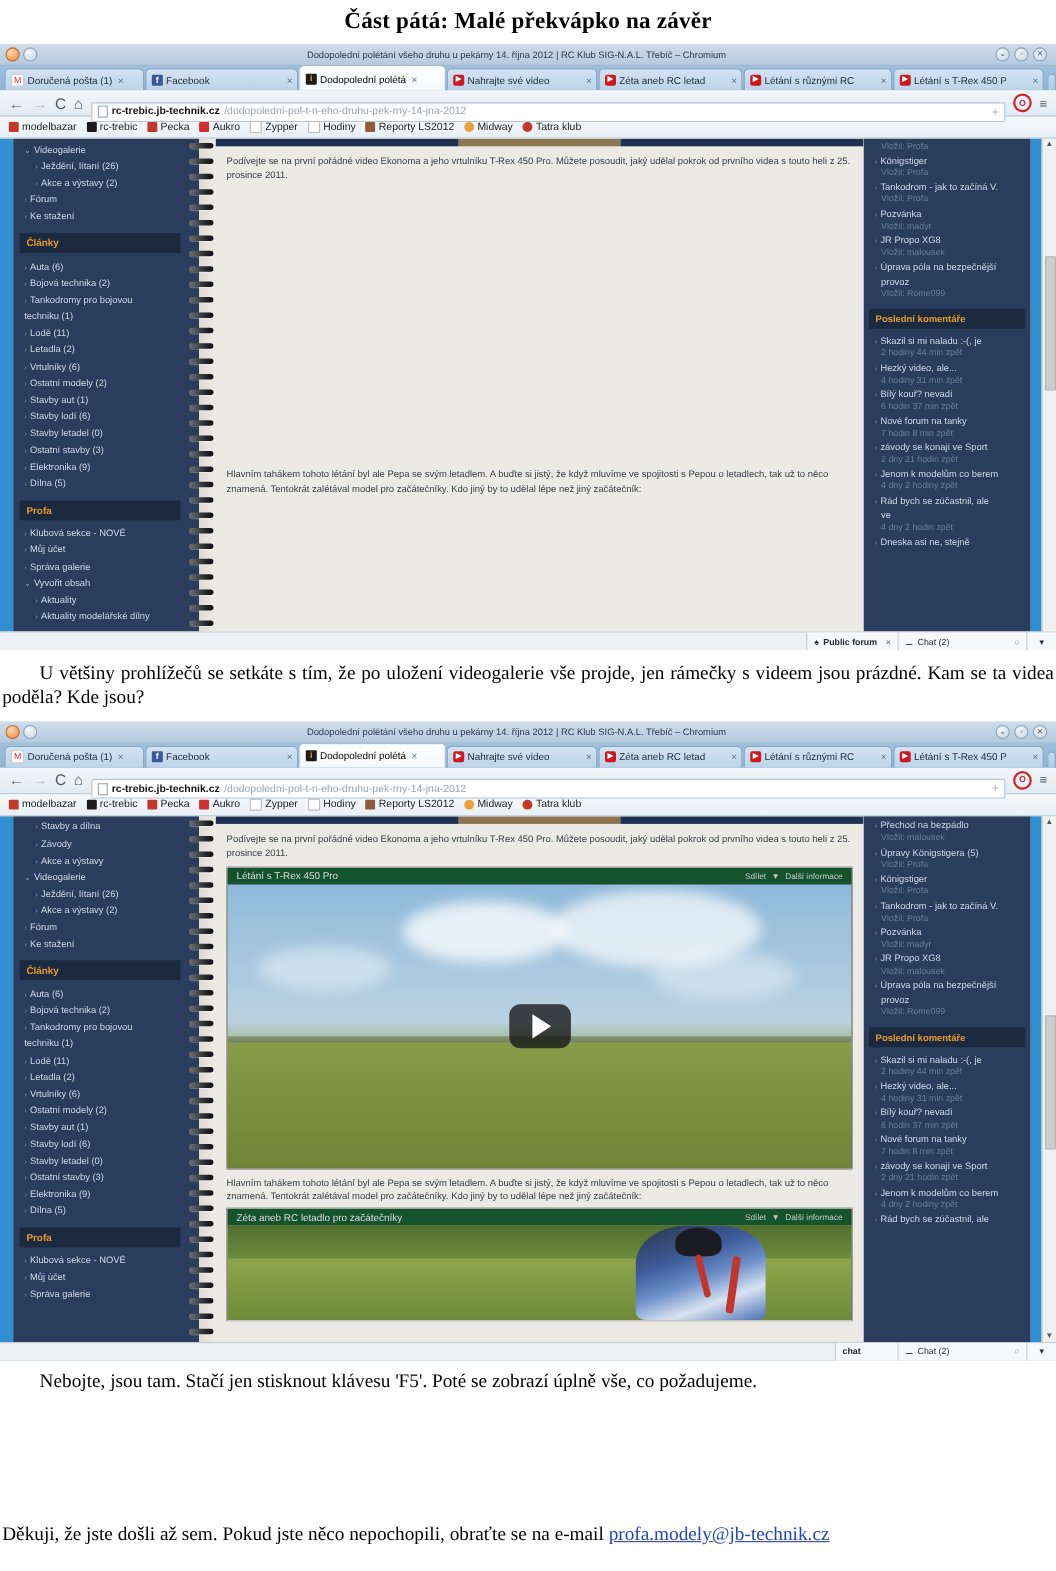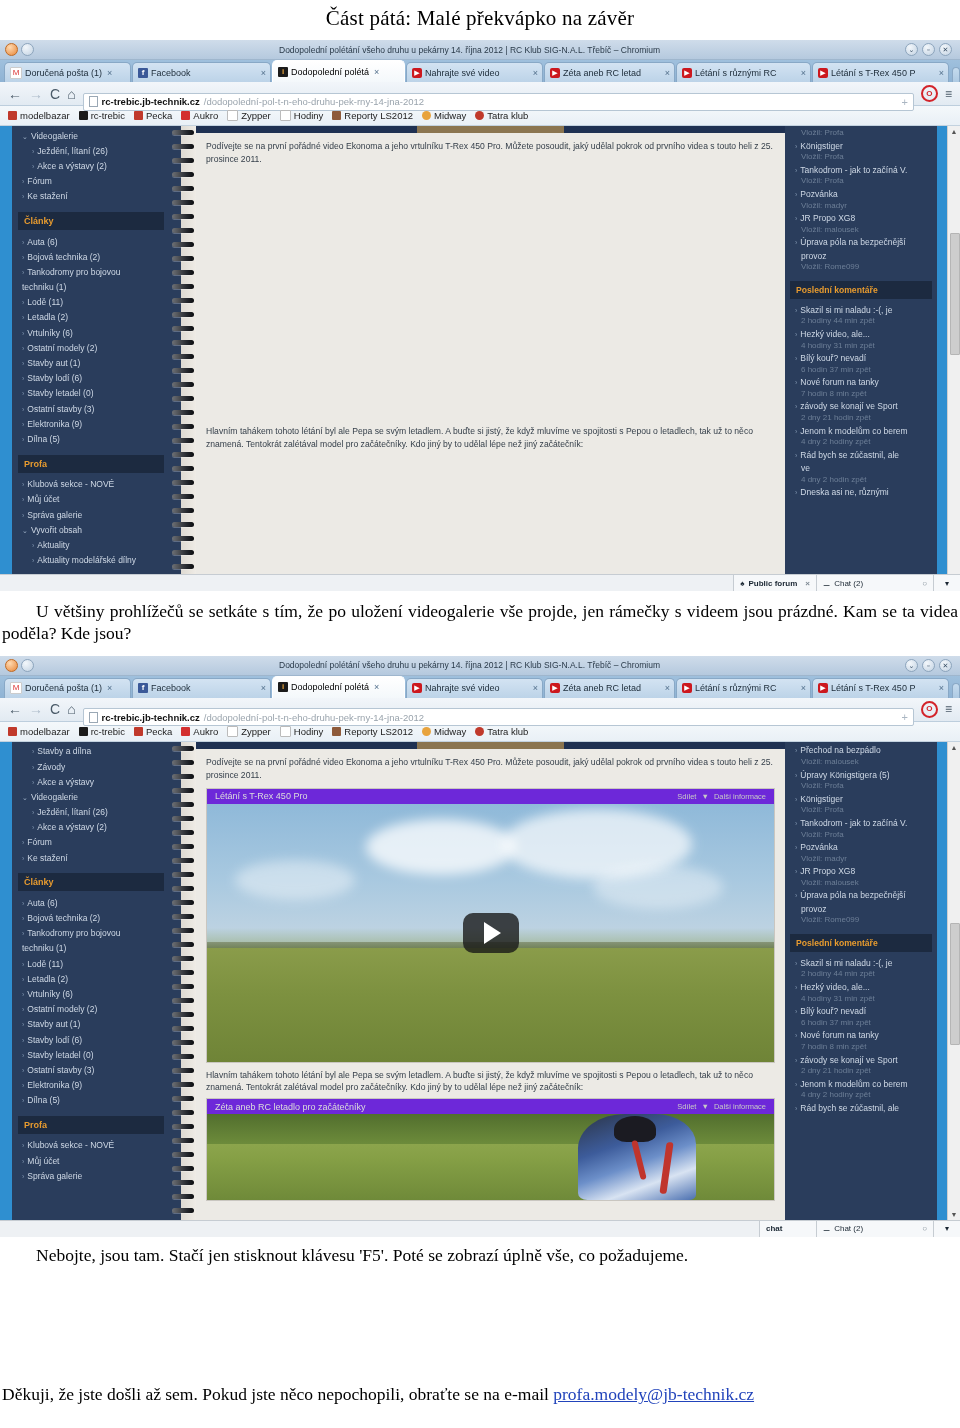--- a/index.html
+++ b/index.html
@@ -4,21 +4,21 @@
 <style>
   html,body{margin:0;padding:0;}
   body{
     width:960px;height:1428px;background:#ffffff;
     font-family:"Liberation Serif", serif;
     -webkit-font-smoothing:antialiased;
     overflow:hidden;position:relative;
   }
   
   .doc-title{
-    text-align:center;font-weight:normal;font-size:21px;color:#000;
+    text-align:center;font-weight:bold;font-size:21px;color:#000;
     padding-top:6px;letter-spacing:0.2px;
   }
   
   .prose{
     font-size:17.5px;color:#000;line-height:1.25;text-align:justify;
     padding:0 2px;
   }
   .prose .indent{display:inline-block;width:34px;}
   .prose a{color:#2244bb;text-decoration:underline;}
   
@@ -188,21 +188,21 @@
   .chatbar .spacer{flex:1;}
   .chatpill{
     display:flex;align-items:center;gap:4px;padding:0 6px;
     border-left:1px solid #c6ccd2;background:#f6f8fa;white-space:nowrap;
   }
   .chatpill .x{color:#7c8792;margin-left:4px;}
   .chatpill.dark{font-weight:bold;}
   
   .videobox{margin:6px 10px 0 10px;border:1px solid #c9c6c0;background:#000;}
   .vhead{
-    height:15px;background:#6d28d9;display:flex;align-items:center;
+    height:15px;background:#14532d;display:flex;align-items:center;
     padding:0 8px;color:#dcdcdc;font-size:9px;
   }
   .vhead .vtitle{flex:1;white-space:nowrap;overflow:hidden;}
   .vhead .vact{font-size:7.5px;color:#c8c8c8;display:flex;gap:5px;align-items:center;}
   .vstage{
     position:relative;height:258px;
     background:linear-gradient(#8fb9d9 0%,#a9c9e0 30%,#bcd2e2 48%,#9fb590 57%,#79903f 68%,#6b8238 100%);
     overflow:hidden;
   }
   .cloud{position:absolute;background:rgba(255,255,255,.75);border-radius:50%;filter:blur(6px);}
@@ -460,21 +460,21 @@
       <div class="sub">6 hodin 37 min zpět</div>
       <div class="ritem"><span class="arw">›</span><span>Nové forum na tanky</span></div>
       <div class="sub">7 hodin 8 min zpět</div>
       <div class="ritem"><span class="arw">›</span><span>závody se konají ve Sport</span></div>
       <div class="sub">2 dny 21 hodin zpět</div>
       <div class="ritem"><span class="arw">›</span><span>Jenom k modelům co berem</span></div>
       <div class="sub">4 dny 2 hodiny zpět</div>
       <div class="ritem"><span class="arw">›</span><span>Rád bych se zúčastnil, ale</span></div>
       <div class="ritem wrapl">ve</div>
       <div class="sub">4 dny 2 hodin zpět</div>
-      <div class="ritem"><span class="arw">›</span><span>Dneska asi ne, různými</span></div>
+      <div class="ritem"><span class="arw">›</span><span>Dneska asi ne, stejně</span></div>
     </div>
 
     <div class="page-right-rail"></div>
     <div class="scrollcol">
       <div class="arrow">▲</div>
       <div class="track" style="width:8px;">
         <div class="thumb" style="height:120px;margin-top:96px;"></div>
       </div>
     </div>
   </div>

